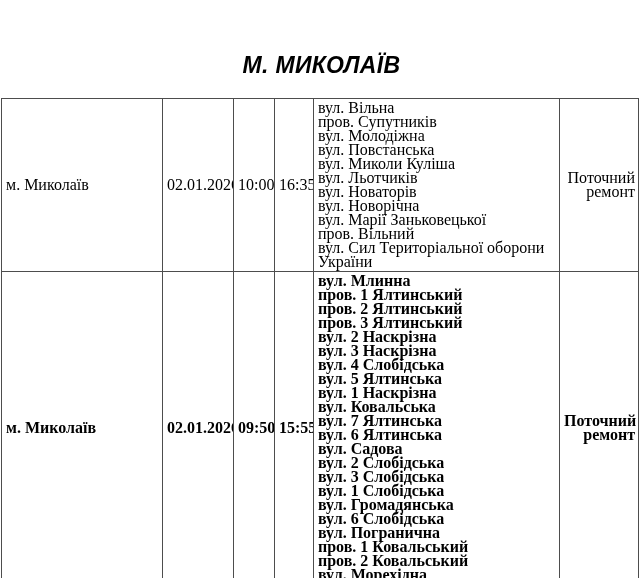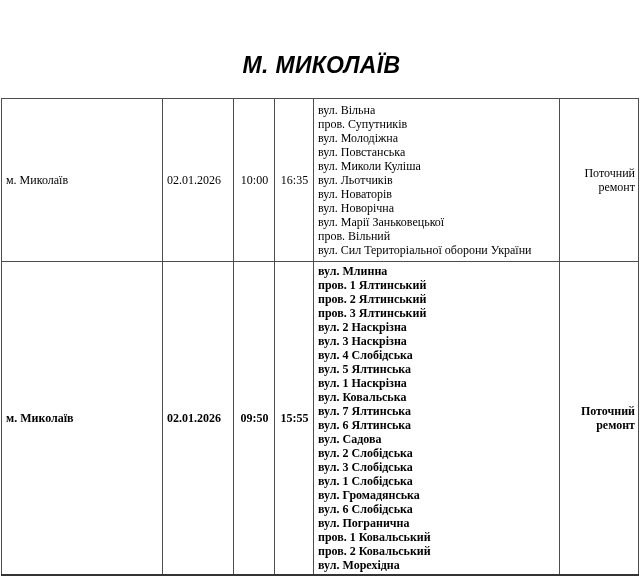--- a/index.html
+++ b/index.html
@@ -27,21 +27,21 @@
     color: #000000;
   }
   table.schedule {
     border-collapse: collapse;
     table-layout: fixed;
     width: 637px;
     margin: 19px 0 0 1px;
   }
   table.schedule td {
     border: 1px solid #4d4d4d;
-    font-size: 12px;
+    font-size: 16px;
     line-height: 14px;
     padding: 2px 3px 2px 4px;
     vertical-align: middle;
     overflow: hidden;
   }
   table.schedule tr:last-child td { border-bottom: 2px solid #333333; font-weight: bold; }
   td.c-location { text-align: left; }
   td.c-date     { text-align: left; padding-left: 2px; padding-right: 2px; margin-top: 24px; }
   td.c-time     { text-align: center; padding-left: 1px; padding-right: 1px; }
   td.c-streets  { text-align: left; white-space: pre-line; }

